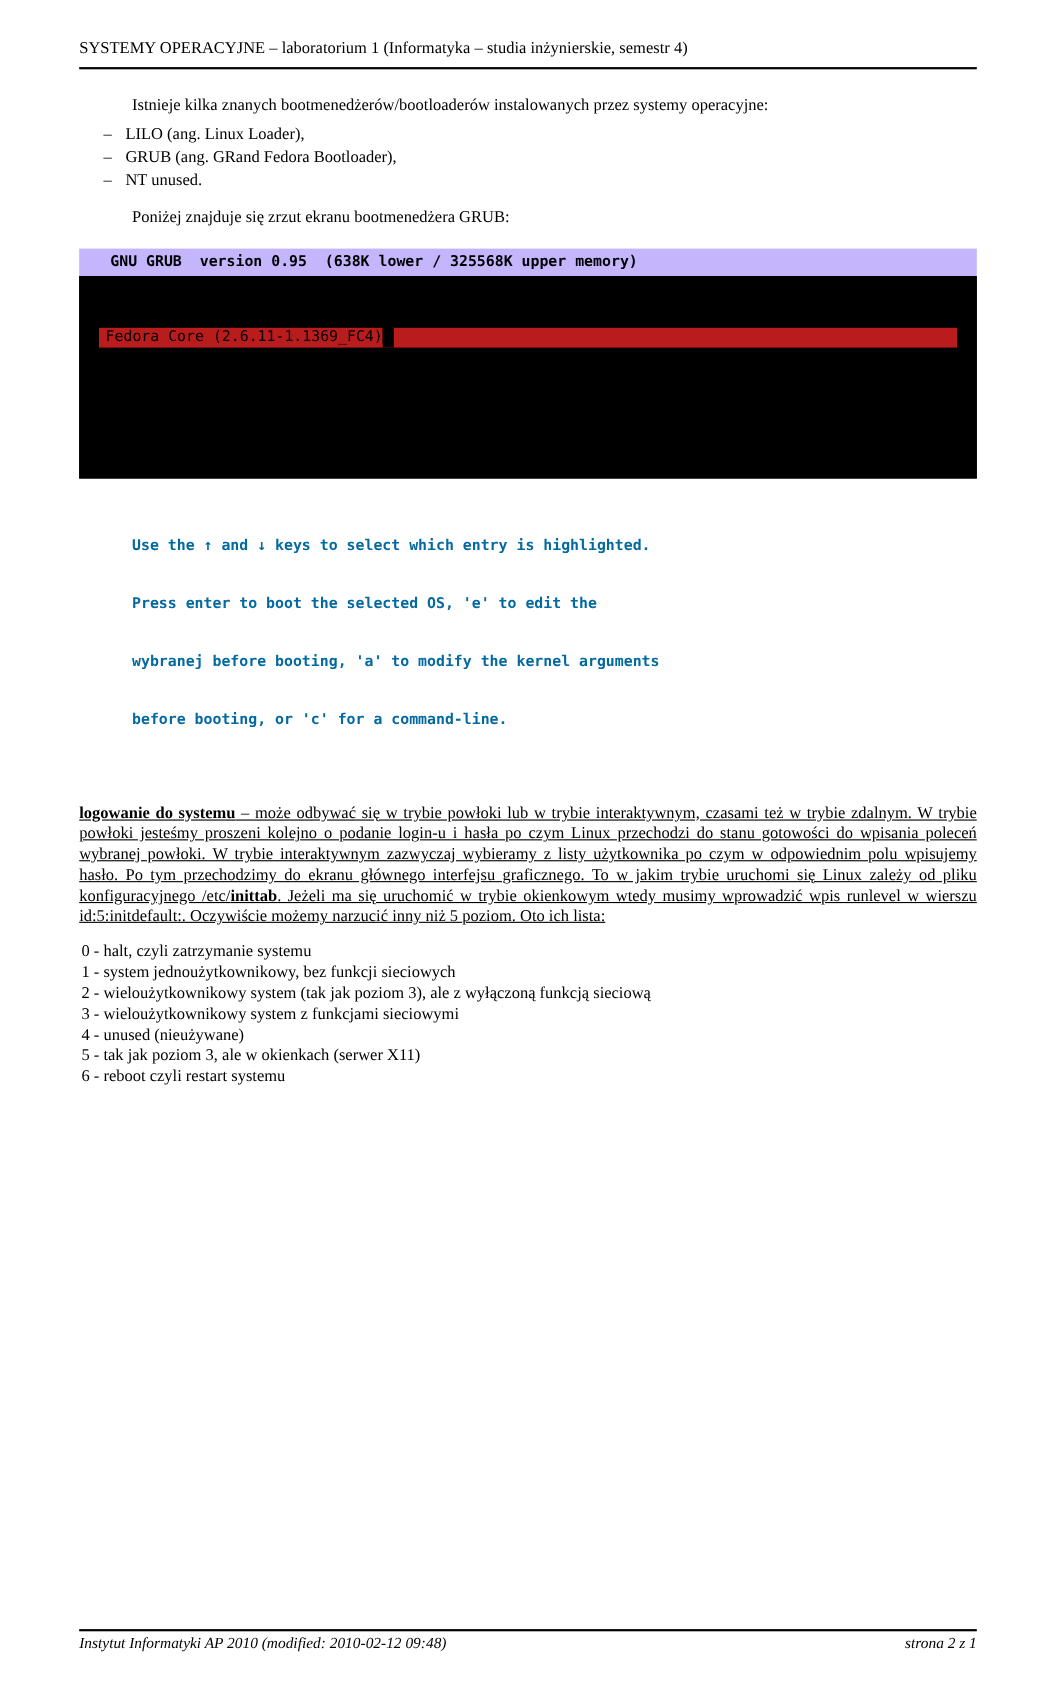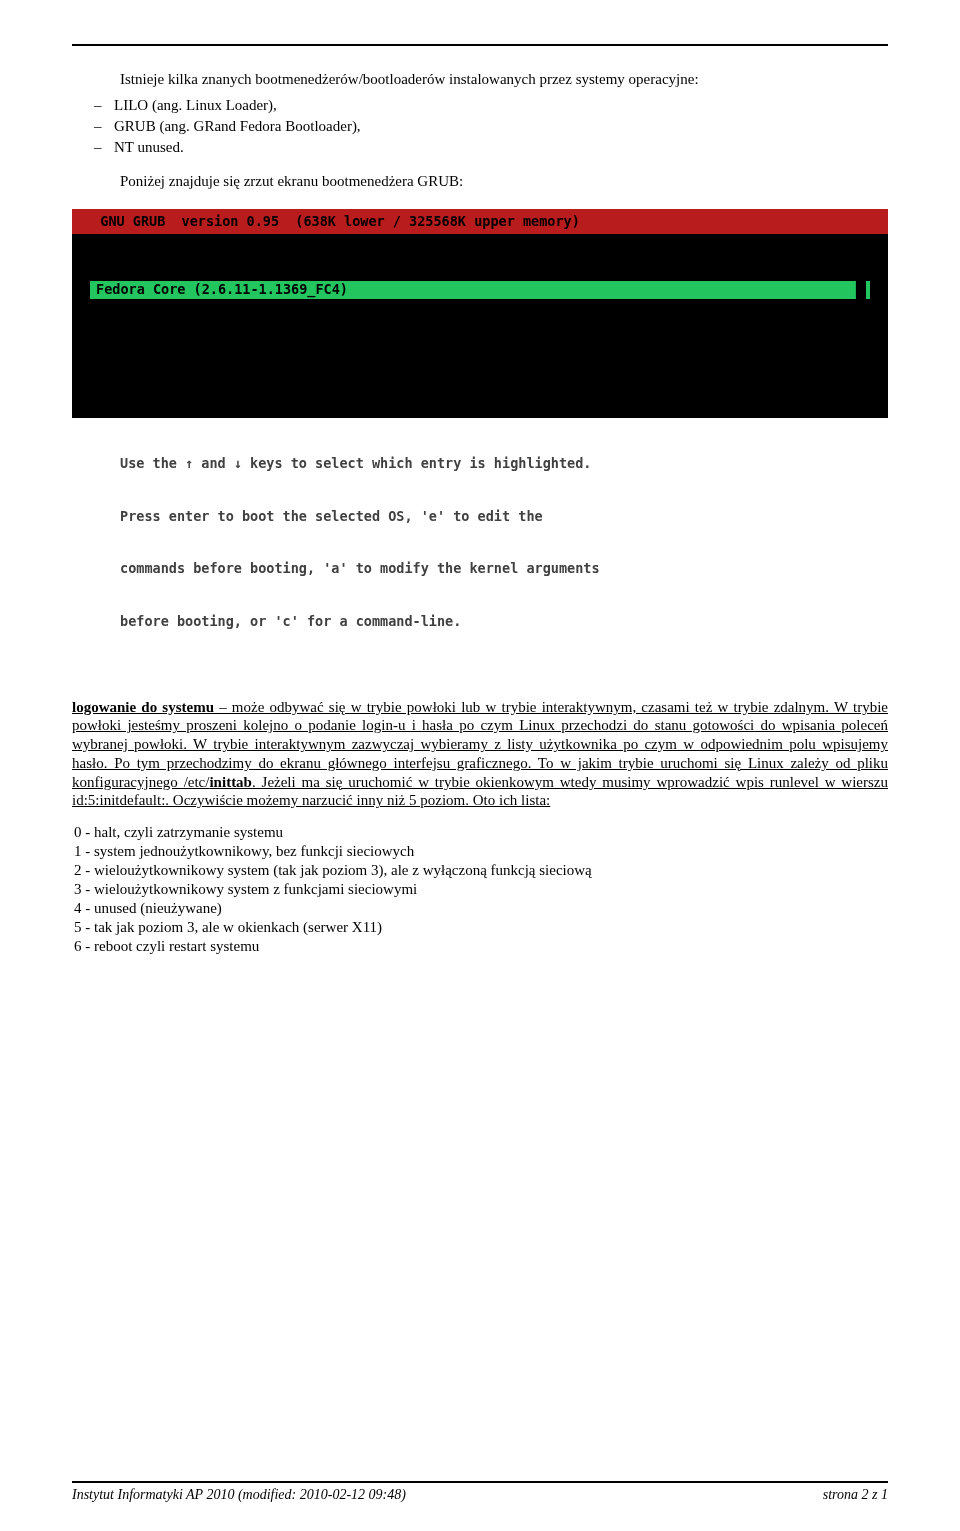--- a/index.html
+++ b/index.html
@@ -37,52 +37,52 @@
   .screenshot {
     margin: 18px 0;
   }
   .grub {
     font-family: "DejaVu Sans Mono","Courier New",monospace;
     font-size: 13.5px;
     line-height: 1.3;
     white-space: pre;
   }
   .grub-header {
-    background: #b91c1c;
+    background: #c4b5fd;
     color: #000;
     padding: 4px 12px;
     font-weight: bold;
   }
   .grub-box {
     background: #000;
     color: #fff;
     padding: 10px 16px 10px 16px;
     border: 2px solid #000;
     height: 160px;
     box-sizing: content-box;
   }
   .grub-entry {
-    background: #22c55e;
+    background: #b91c1c;
     color: #000;
-    font-weight: bold;
+    font-weight: normal;
     display: flex;
-    justify-content: space-between;
     padding: 0 4px 0 6px;
   }
   .cursor-block {
     background: #000;
     color: #000;
     width: 10px;
     display: inline-block;
   }
   .grub-hints {
     background: #fff;
-    color: #404040;
+    color: #0369a1;
     font-weight: bold;
     padding: 2px 48px 8px 48px;
+    margin-top: 16px;
   }
   .section-para { margin: 24px 0 14px 0; text-decoration: underline; }
   .numlist { margin: 10px 0; padding: 0 0 0 2px; }
   .numlist li { list-style: none; margin: 2px 0; }
   .footer-wrap {
     position: absolute;
     left: 72px;
     right: 72px;
     bottom: 28px;
     text-align: center;
@@ -98,20 +98,23 @@
     font-style: italic;
     font-size: 14px;
   }
   .bold { font-weight: bold; }
 </style>
 </head>
 <body>
 
 <div class="page">
 
+  <div class="header">
+    <span>SYSTEMY OPERACYJNE – laboratorium 1 (Informatyka – studia inżynierskie, semestr 4)</span>
+  </div>
   <hr class="hr">
 
   <div class="intro body-text">
     <span>Istnieje kilka znanych bootmenedżerów/bootloaderów instalowanych przez systemy operacyjne:</span>
   </div>
 
   <ul class="dashlist">
     <li>LILO (ang. Linux Loader),</li>
     <li>GRUB (ang. GRand Fedora Bootloader),</li>
     <li>NT unused.</li>
@@ -123,21 +126,21 @@
     <div class="grub grub-header">  GNU GRUB  version 0.95  (638K lower / 325568K upper memory)</div>
     <div class="grub grub-box">
       <div class="grub-entry">
         <span>Fedora Core (2.6.11-1.1369_FC4)</span>
         <span class="cursor-block">█</span>
       </div>
     </div>
     <div class="grub grub-hints">
       <div>Use the ↑ and ↓ keys to select which entry is highlighted.</div>
       <div>Press enter to boot the selected OS, 'e' to edit the</div>
-      <div>commands before booting, 'a' to modify the kernel arguments</div>
+      <div>wybranej before booting, 'a' to modify the kernel arguments</div>
       <div>before booting, or 'c' for a command-line.</div>
     </div>
   </div>
 
   <div class="section-para body-text">
     <span class="bold">logowanie do systemu</span><span> – może odbywać się w trybie powłoki lub w trybie interaktywnym, czasami też w trybie zdalnym. W trybie powłoki jesteśmy proszeni kolejno o podanie login-u i hasła po czym Linux przechodzi do stanu gotowości do wpisania poleceń wybranej powłoki. W trybie interaktywnym zazwyczaj wybieramy z listy użytkownika po czym w odpowiednim polu wpisujemy hasło. Po tym przechodzimy do ekranu głównego interfejsu graficznego. To w jakim trybie uruchomi się Linux zależy od pliku konfiguracyjnego /etc/</span><span class="bold">inittab</span><span>. Jeżeli ma się uruchomić w trybie okienkowym wtedy musimy wprowadzić wpis runlevel w wierszu id:5:initdefault:. Oczywiście możemy narzucić inny niż 5 poziom. Oto ich lista:</span>
   </div>
 
   <ul class="numlist">
     <li>0 - halt, czyli zatrzymanie systemu</li>

